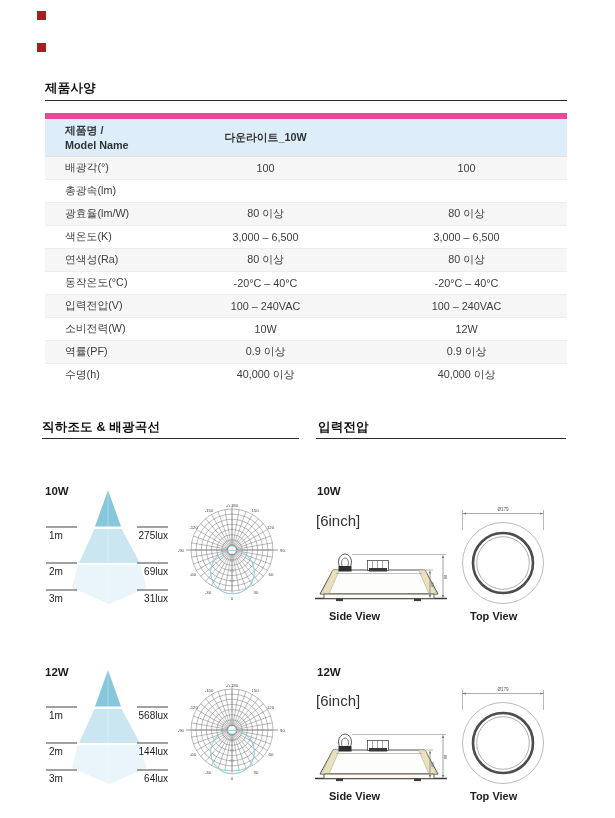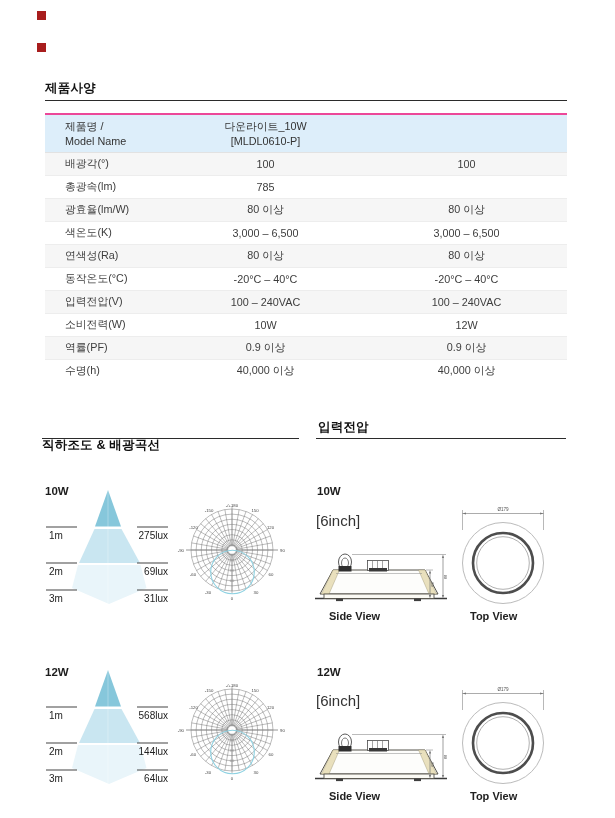--- a/index.html
+++ b/index.html
@@ -4,23 +4,23 @@
 <style>
   html,body{margin:0;padding:0;background:#fff;}
   body{width:615px;height:818px;position:relative;overflow:hidden;
        font-family:"Liberation Sans","DejaVu Sans",sans-serif;color:#2b2b2b;}
   .abs{position:absolute;}
   .marker{width:9px;height:9px;background:#a81d1d;}
   .sec-title{font-size:12.5px;font-weight:bold;color:#111;letter-spacing:.2px;}
   .sec-rule{height:0;border-top:1.6px solid #2b2b2b;}
   
   .spec-table{left:45px;top:113px;width:522px;}
-  .spec-head{display:flex;background:#ddeefa;border-top:2px solid #ec4899;
+  .spec-head{display:flex;background:#ddeefa;border-top:6px solid #ec4899;
              border-bottom:1px solid #e2e2e2;height:37px;align-items:center;
-             font-size:10.8px;color:#333;line-height:1.3;}
+             font-size:10.8px;color:#333;line-height:1.3;font-weight:bold;}
   .spec-row{display:flex;height:22px;align-items:center;font-size:10.8px;
             color:#3d3d3d;border-bottom:1px solid #ededed;}
   .spec-rows .spec-row:nth-child(odd){background:#f6f6f6;}
   .spec-rows .spec-row:last-child{border-bottom:none;}
   .c0{width:120px;padding-left:20px;box-sizing:border-box;}
   .c1,.c2{width:201px;text-align:center;}
   .watt{font-size:11.5px;font-weight:600;color:#1d1d1d;}
   .small-lab{font-size:15px;color:#333;}
   .view-lab{font-size:11px;font-weight:600;color:#222;width:76px;}
   svg{position:absolute;overflow:visible;}
@@ -36,32 +36,30 @@
 <div class="abs sec-rule" style="left:45px;top:100px;width:522px;"></div>
 
 <div class="abs spec-table">
   <div class="spec-head">
     <div class="c0">
       <div>제품명 /</div>
       <div>Model Name</div>
     </div>
     <div class="c1">
       <div>다운라이트_10W</div>
-      <div>[MLDL0610-P]</div>
     </div>
   </div>
   <div class="spec-rows">
     <div class="spec-row">
         <div class="c0">배광각(°)</div>
         <div class="c1">100</div>
         <div class="c2">100</div>
       </div>
     <div class="spec-row">
         <div class="c0">총광속(lm)</div>
-        <div class="c1">785</div>
       </div>
     <div class="spec-row">
         <div class="c0">광효율(lm/W)</div>
         <div class="c1">80 이상</div>
         <div class="c2">80 이상</div>
       </div>
     <div class="spec-row">
         <div class="c0">색온도(K)</div>
         <div class="c1">3,000 – 6,500</div>
         <div class="c2">3,000 – 6,500</div>
@@ -92,21 +90,21 @@
         <div class="c2">0.9 이상</div>
       </div>
     <div class="spec-row">
         <div class="c0">수명(h)</div>
         <div class="c1">40,000 이상</div>
         <div class="c2">40,000 이상</div>
       </div>
   </div>
 </div>
 
-<div class="abs sec-title" style="left:42px;top:437px;">직하조도 &amp; 배광곡선</div>
+<div class="abs sec-title" style="left:42px;top:419px;">직하조도 &amp; 배광곡선</div>
 <div class="abs sec-rule" style="left:42px;top:438px;width:257px;"></div>
 <div class="abs sec-title" style="left:318px;top:419px;">입력전압</div>
 <div class="abs sec-rule" style="left:316px;top:438px;width:250px;"></div>
 
 <div class="abs watt" style="left:45px;top:485px;">10W</div>
 <svg style="left:45px;top:483px;" width="250" height="135" viewBox="0 0 250 135">
   <g>
     <polygon points="63,7 50,43.5 76,43.5" fill="#86c7db"></polygon>
     <polygon points="49.5,46 76.5,46 95,80 34,80" fill="#c9e6f1"></polygon>
     <polygon points="33,82 95.5,82 101.5,105 64,121 27,105" fill="#e9f5fa"></polygon>

